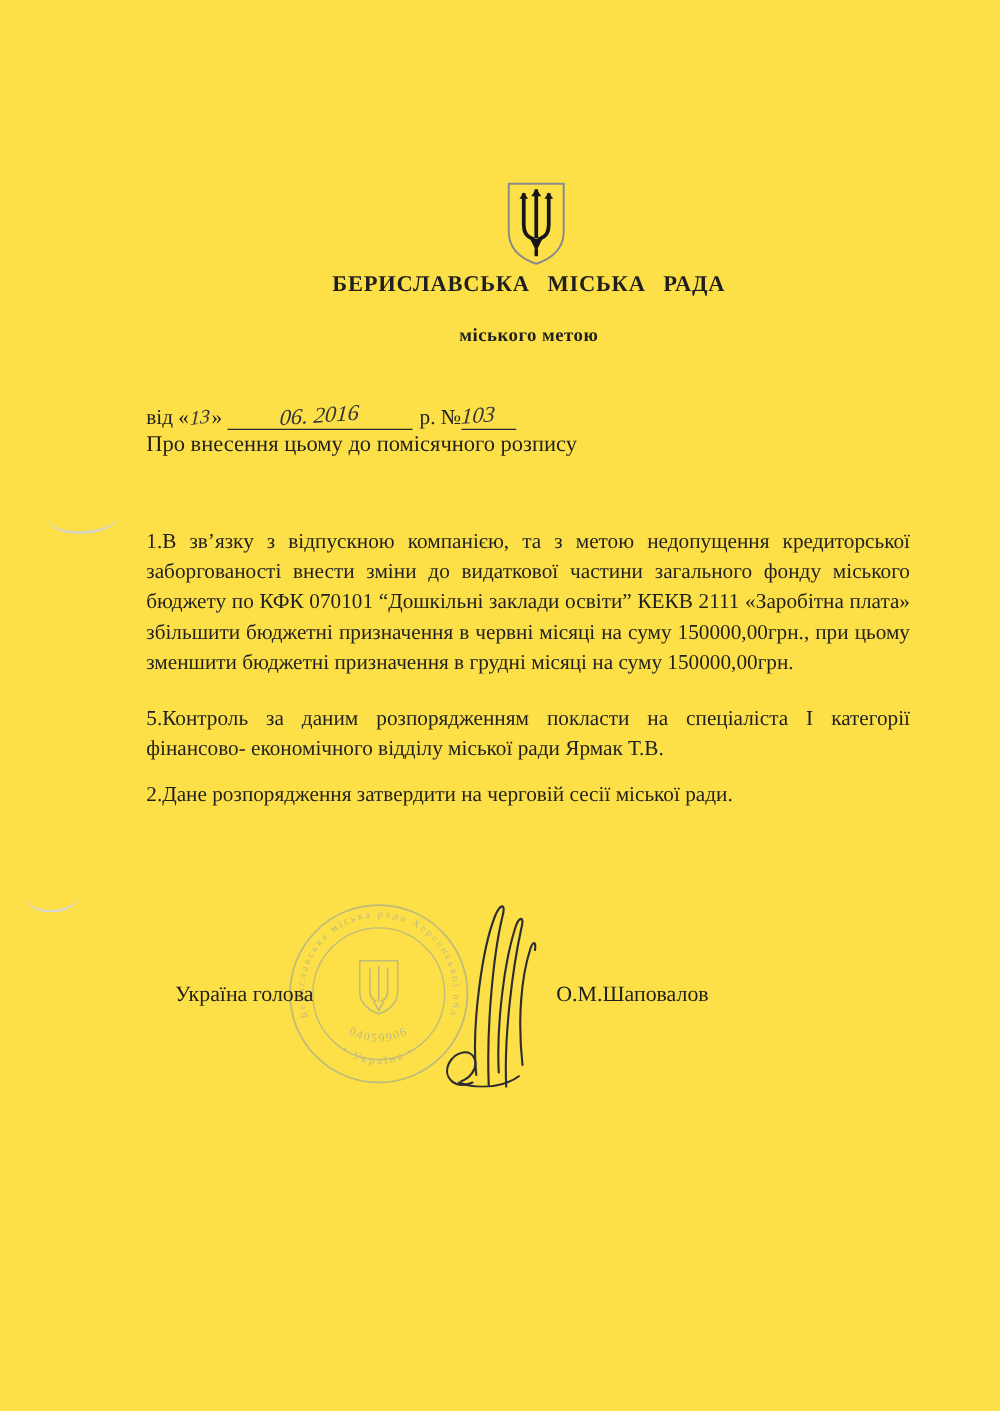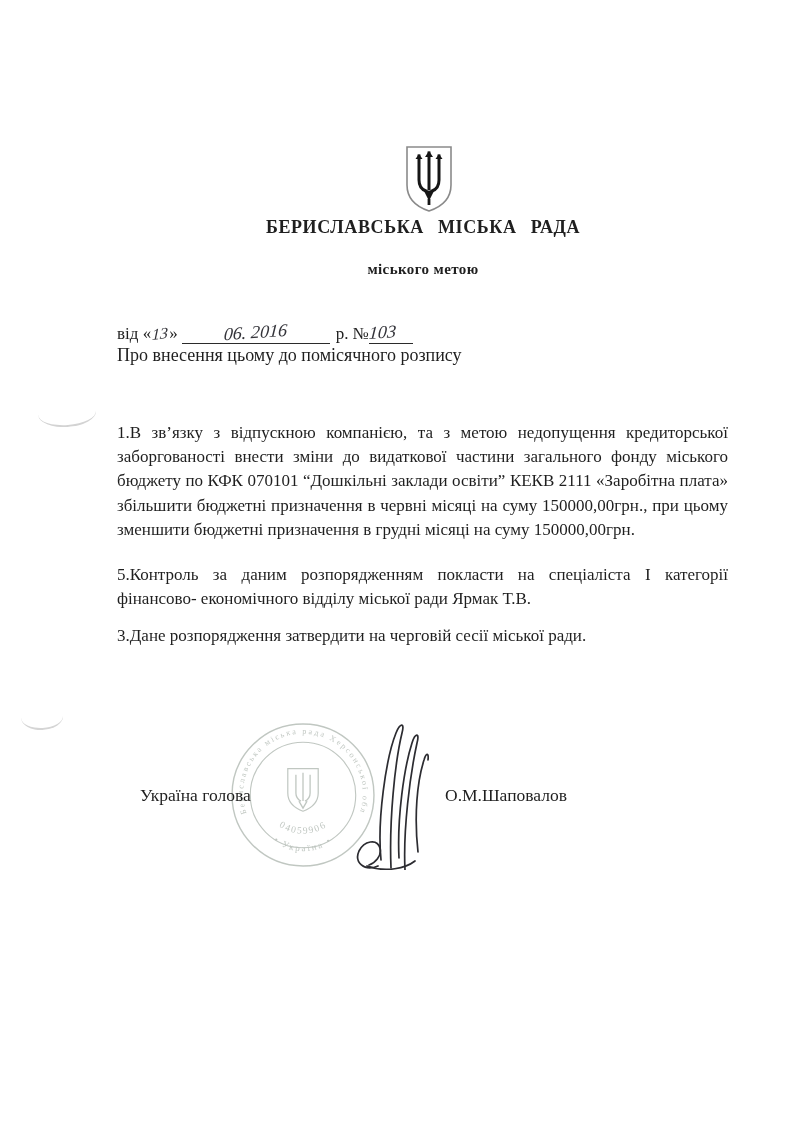--- a/index.html
+++ b/index.html
@@ -1,20 +1,20 @@
 <!DOCTYPE html>
 <html><head>
 <meta charset="utf-8">
 <style>
   html,body{margin:0;padding:0;background:#e9e9e9;}
   .page{
     position:relative;
     width:800px;height:1129px;
     margin:0 auto;
-    background:#ffffff;
+    background:#fde047;
     overflow:hidden;
     font-family:"Liberation Serif","DejaVu Serif",serif;
     color:#1f1f1f;
   }
   .abs{position:absolute;}
   
   .emblem{left:403px;top:145px;width:52px;height:68px;}
   .hdr{left:117px;width:612px;text-align:center;font-weight:bold;white-space:nowrap;}
   .hdr-org{top:217px;font-size:18px;letter-spacing:.6px;word-spacing:9px;}
   .hdr-type{top:239px;font-size:18px;letter-spacing:1.2px;}
@@ -85,21 +85,21 @@
   <div class="abs hdr hdr-sub">міського метою</div>
 
   <div class="abs date-line">
     <span>від «</span><span class="hand day-hand">13</span><span>»</span><span class="blank-month"><span class="hand">06. 2016</span></span><span>р. №</span><span class="blank-num"><span class="hand">103</span></span>
   </div>
 
   <div class="abs subject">Про внесення цьому до помісячного розпису</div>
 
   <div class="abs para para-1">1.В зв’язку з відпускною компанією, та з метою недопущення кредиторської заборгованості внести зміни до видаткової частини загального фонду міського бюджету по КФК 070101 “Дошкільні заклади освіти” КЕКВ 2111 «Заробітна плата» збільшити бюджетні призначення в червні місяці на суму 150000,00грн., при цьому зменшити бюджетні призначення в грудні  місяці на суму 150000,00грн.</div>
   <div class="abs para para-2">5.Контроль за даним розпорядженням покласти на спеціаліста І категорії фінансово- економічного відділу  міської ради  Ярмак Т.В.</div>
-  <div class="abs para para-3">3.Дане розпорядження затвердити на черговій сесії міської ради.</div>
+  <div class="abs para para-3">2.Дане розпорядження затвердити на черговій сесії міської ради.</div>
 
   <svg class="abs seal" viewBox="0 0 144 144">
     <defs>
       <path id="ringPath" d="M 30,112 A 59,59 0 1 1 114,112"></path>
       <path id="codePath" d="M 44,100 A 44,44 0 0 0 100,100"></path>
       <path id="countryPath" d="M 32,106 A 48,48 0 0 0 112,106"></path>
     </defs>
     <circle cx="72" cy="72" r="70" fill="none" stroke="#9aa59c" stroke-width="1.4"></circle>
     <circle cx="72" cy="72" r="52" fill="none" stroke="#9aa59c" stroke-width="1.1"></circle>
     <path d="M57,46 H87 V70 C87,80 80,85 72,88 C64,85 57,80 57,70 Z" fill="none" stroke="#9aa59c" stroke-width="1.2"></path>

